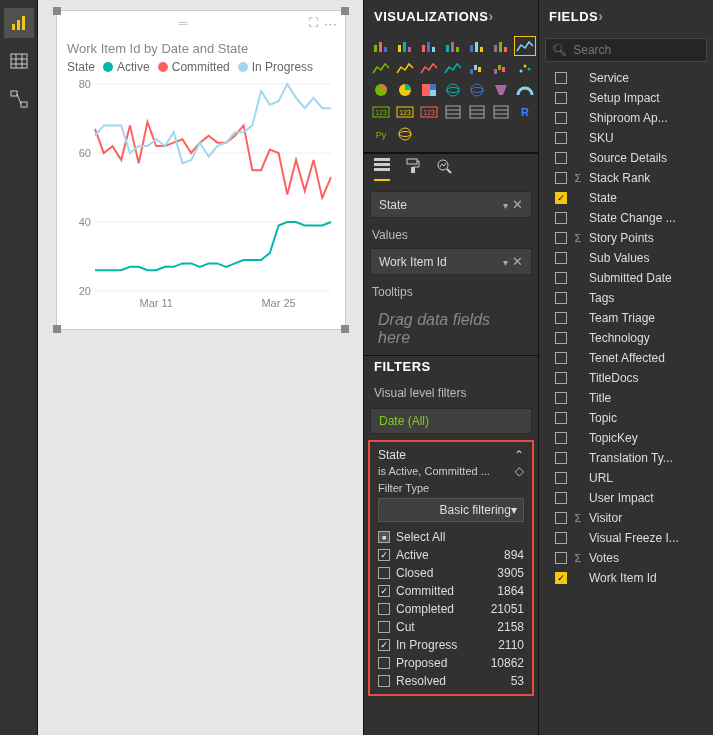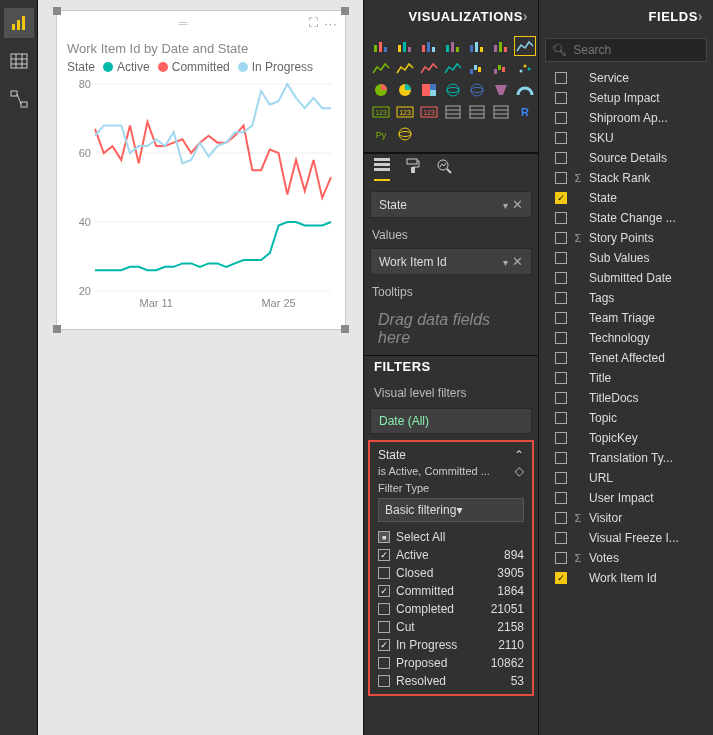--- a/index.html
+++ b/index.html
@@ -18,42 +18,42 @@
 .card-head { height: 24px; display: flex; justify-content: flex-end; align-items: center; gap: 6px; padding: 0 8px; color: #888; font-size: 13px; border-bottom: 0; }
 .card-head .grip { margin: 0 auto; letter-spacing: 2px; color: #bbb; font-size: 12px; }
 .chart-title { font-size: 13px; color: #888; padding: 6px 10px 4px; }
 .legend { font-size: 12px; color: #666; padding: 0 10px 4px; display: flex; gap: 8px; align-items: center; flex-wrap: wrap; }
 .lg-item { display: flex; align-items: center; gap: 4px; }
 .sw { width: 10px; height: 10px; border-radius: 50%; }
 .chart-plot { width: 270px; height: 235px; margin: 0 10px; position: relative; }
 
 .vis-panel { flex: 0 0 175px; background: #313131; color: #e0e0e0; display: flex; flex-direction: column; font-size: 12px; border-left: 1px solid #111; overflow-y: auto; }
 .vis-panel::-webkit-scrollbar { width: 0; }
-.panel-head { display: flex; align-items: center; justify-content: flex-end; padding: 8px 10px; font-size: 13px; font-weight: 600; letter-spacing: .5px; color: #fff; }
+.panel-head { display: flex; align-items: center; justify-content: flex-start; padding: 8px 10px; font-size: 13px; font-weight: 600; letter-spacing: .5px; color: #fff; }
 .chev { color: #999; cursor: pointer; font-size: 14px; }
 .viz-grid { display: grid; grid-template-columns: repeat(7, 22px); gap: 2px 2px; padding: 4px 6px 8px; }
 .viz-icon { width: 22px; height: 20px; display: flex; align-items: center; justify-content: center; cursor: pointer; border: 1px solid transparent; }
 .viz-icon.sel { border: 1px solid #f2c811; }
 .viz-icon svg { display: block; }
 .tab-row { display: flex; gap: 16px; padding: 4px 10px 8px; border-top: 2px solid #111; border-bottom: 0; }
 .tab-i { color: #ccc; cursor: pointer; padding-bottom: 4px; }
 .tab-i.active { border-bottom: 2px solid #f2c811; }
 .well { background: #404040; margin: 2px 6px; padding: 5px 8px; display: flex; align-items: center; justify-content: space-between; color: #ddd; font-size: 12px; border: 1px solid #2a2a2a; }
 .well .x { color: #aaa; cursor: pointer; font-size: 13px; }
 .well .dd { color: #aaa; font-size: 10px; margin-right: 4px; }
 .well-lbl { padding: 8px 8px 4px; color: #bbb; font-size: 12px; }
 .drag-ph { margin: 2px 6px; padding: 6px 8px; color: #888; font-size: 16px; font-style: italic; }
 .section-h { padding: 3px 10px 6px; font-size: 13px; font-weight: 700; letter-spacing: .5px; color: #fff; border-top: 1px solid #111; }
 .sub-lbl { padding: 6px 10px; color: #bbb; font-size: 12px; }
-.filter-header { background: #404040; margin: 2px 6px; padding: 5px 8px; color: #86efac; font-size: 12px; border: 1px solid #2a2a2a; }
+.filter-header { background: #404040; margin: 2px 6px; padding: 5px 8px; color: #84cc16; font-size: 12px; border: 1px solid #2a2a2a; }
 .filter-exp { margin: 4px 4px; border: 2px solid #e74c3c; padding: 4px; }
 .fexp-head { display: flex; justify-content: space-between; align-items: center; padding: 2px 4px; }
 .fexp-sub { color: #ccc; font-size: 11px; padding: 0 4px; display: flex; justify-content: space-between; align-items: center; }
 .fexp-type { color: #ccc; font-size: 11px; padding: 4px 4px 2px; }
-.select-like { background: #404040; margin: 2px 4px 6px; padding: 4px 6px; display: flex; justify-content: flex-start; align-items: center; font-size: 12px; color: #ddd; border: 1px solid #555; cursor: pointer; }
+.select-like { background: #404040; margin: 2px 4px 6px; padding: 4px 6px; display: flex; justify-content: flex-end; align-items: center; font-size: 12px; color: #ddd; border: 1px solid #555; cursor: pointer; }
 .chk-row { display: flex; align-items: center; padding: 2px 4px; font-size: 12px; color: #ddd; gap: 6px; }
 .chk-box { width: 12px; height: 12px; border: 1px solid #aaa; background: #333; display: flex; align-items: center; justify-content: center; font-size: 9px; color: #fff; }
 .chk-box.checked::after { content: "✓"; }
 .chk-box.sa { background: #555; }
 .chk-box.sa::after { content: "■"; color: #ddd; font-size: 7px; }
 .chk-count { margin-left: auto; }
 
 .fields-panel { flex: 0 0 175px; background: #313131; color: #e0e0e0; display: flex; flex-direction: column; font-size: 12px; border-left: 1px solid #111; overflow-y: auto; }
 .fields-panel::-webkit-scrollbar { width: 6px; }
 .fields-panel::-webkit-scrollbar-thumb { background: #555; }
@@ -527,26 +527,26 @@
         <span>Technology</span>
       </div>
       <div class="field-row">
         <span class="fchk"></span>
         <span class="sigma blank">Σ</span>
         <span>Tenet Affected</span>
       </div>
       <div class="field-row">
         <span class="fchk"></span>
         <span class="sigma blank">Σ</span>
+        <span>TitleDocs</span>
+      </div>
+      <div class="field-row">
+        <span class="fchk"></span>
+        <span class="sigma blank">Σ</span>
         <span>Title</span>
-      </div>
-      <div class="field-row">
-        <span class="fchk"></span>
-        <span class="sigma blank">Σ</span>
-        <span>TitleDocs</span>
       </div>
       <div class="field-row">
         <span class="fchk"></span>
         <span class="sigma blank">Σ</span>
         <span>Topic</span>
       </div>
       <div class="field-row">
         <span class="fchk"></span>
         <span class="sigma blank">Σ</span>
         <span>TopicKey</span>

